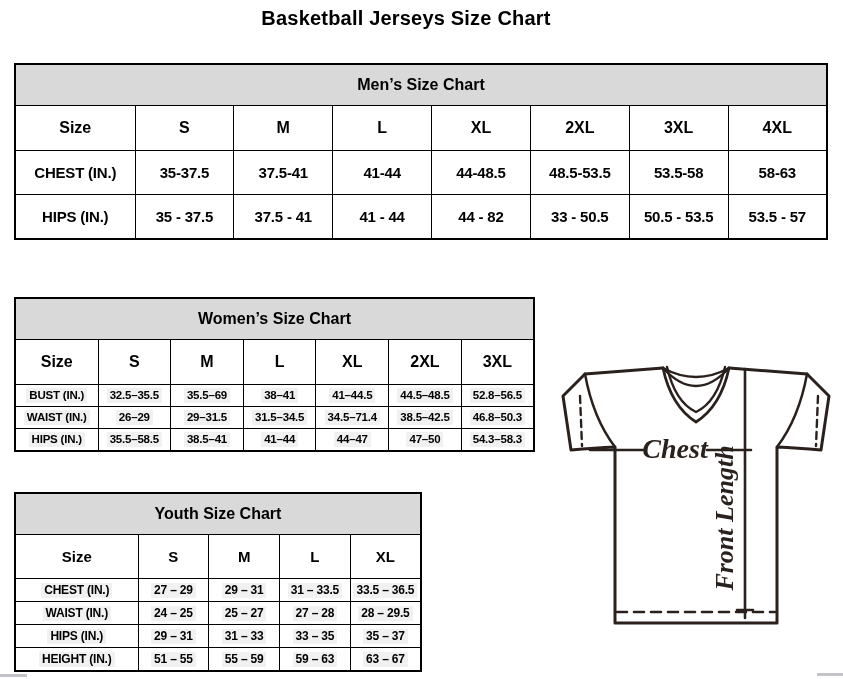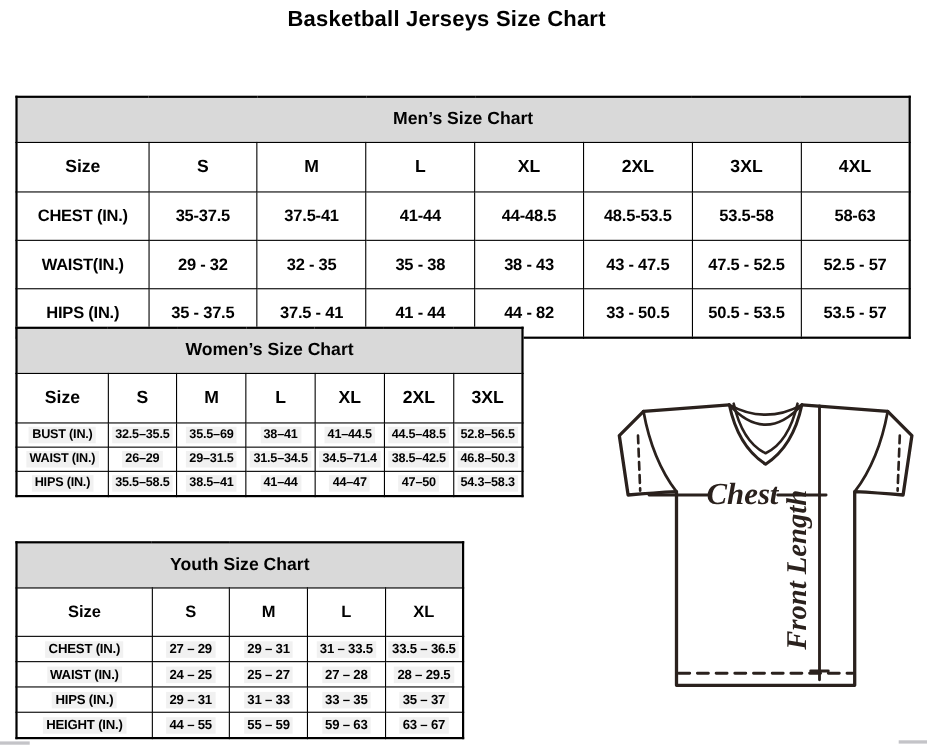--- a/index.html
+++ b/index.html
@@ -9,26 +9,26 @@
   .page-title{position:absolute;top:7px;left:0;width:812px;text-align:center;
               font-size:20px;font-weight:bold;letter-spacing:0.2px;}
 
   table.szt{position:absolute;border-collapse:collapse;table-layout:fixed;
             background:#fff;border:2px solid #000;}
   table.szt th,table.szt td{border:1px solid #000;text-align:center;
             vertical-align:middle;padding:0;font-weight:bold;}
   tr.chart-head th{background:#d9d9d9;font-size:16px;height:40px;}
 
   
-  table.men{left:14px;top:63px;width:814px;margin-top:24px;}
+  table.men{left:14px;top:63px;width:814px;}
   table.men tr.size-row th{height:44px;font-size:16px;}
   table.men tbody th,table.men tbody td{height:43px;font-size:15px;letter-spacing:-0.2px;}
 
   
-  table.women{left:14px;top:297px;width:462px;}
+  table.women{left:14px;top:297px;width:521px;}
   table.women tr.size-row th{height:44px;font-size:16px;}
   table.women tbody th,table.women tbody td{height:21px;font-size:11.5px;letter-spacing:-0.2px;}
 
   
   table.youth{left:14px;top:492px;width:408px;}
   table.youth tr.size-row th{height:43px;font-size:15px;}
   table.youth tbody th,table.youth tbody td{height:22px;font-size:12px;letter-spacing:-0.2px;}
 
   .hl{background:#f1f1f1;padding:0 3px;display:inline-block;line-height:1.25;}
 
@@ -76,30 +76,20 @@
       <th>CHEST (IN.)</th>
       <td>35-37.5</td>
       <td>37.5-41</td>
       <td>41-44</td>
       <td>44-48.5</td>
       <td>48.5-53.5</td>
       <td>53.5-58</td>
       <td>58-63</td>
     </tr>
     <tr>
-      <th>WAIST(IN.)</th>
-      <td>29 - 32</td>
-      <td>32 - 35</td>
-      <td>35 - 38</td>
-      <td>38 - 43</td>
-      <td>43 - 47.5</td>
-      <td>47.5 - 52.5</td>
-      <td>52.5 - 57</td>
-    </tr>
-    <tr>
       <th>HIPS (IN.)</th>
       <td>35 - 37.5</td>
       <td>37.5 - 41</td>
       <td>41 - 44</td>
       <td>44 - 82</td>
       <td>33 - 50.5</td>
       <td>50.5 - 53.5</td>
       <td>53.5 - 57</td>
     </tr>
   </tbody>
@@ -197,21 +187,21 @@
     </tr>
     <tr>
       <th><span class="hl">HIPS (IN.)</span></th>
       <td><span class="hl">29 – 31</span></td>
       <td><span class="hl">31 – 33</span></td>
       <td><span class="hl">33 – 35</span></td>
       <td><span class="hl">35 – 37</span></td>
     </tr>
     <tr>
       <th><span class="hl">HEIGHT (IN.)</span></th>
-      <td><span class="hl">44 – 55</span></td>
+      <td><span class="hl">51 – 55</span></td>
       <td><span class="hl">55 – 59</span></td>
       <td><span class="hl">59 – 63</span></td>
       <td><span class="hl">63 – 67</span></td>
     </tr>
   </tbody>
 </table>
 
 <svg class="jersey" width="288" height="275" viewBox="0 0 288 275">
   <g fill="none" stroke="#2a211d" stroke-width="3" stroke-linejoin="round" stroke-linecap="round">
 

